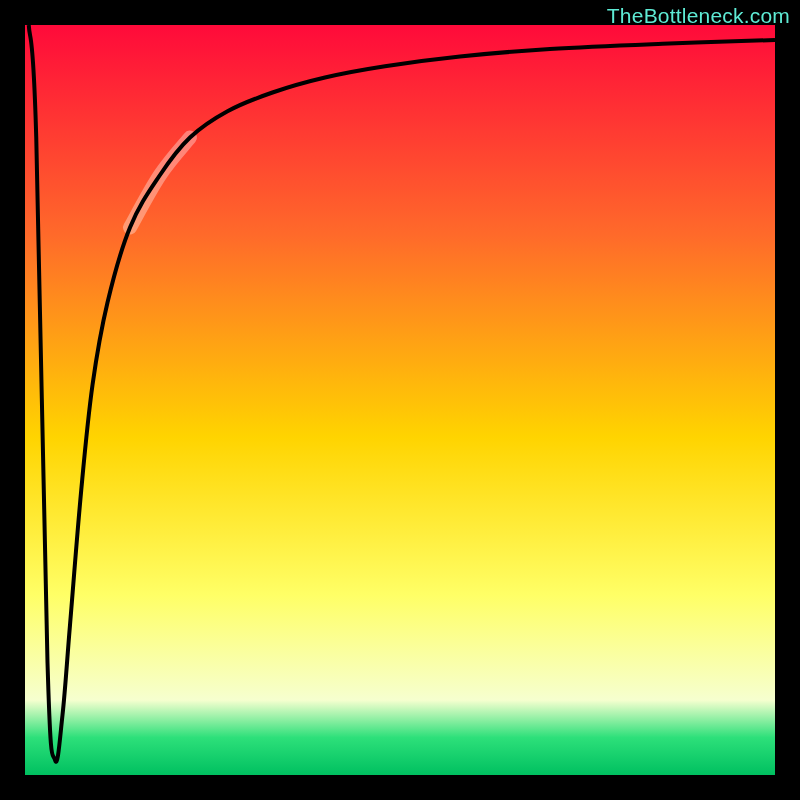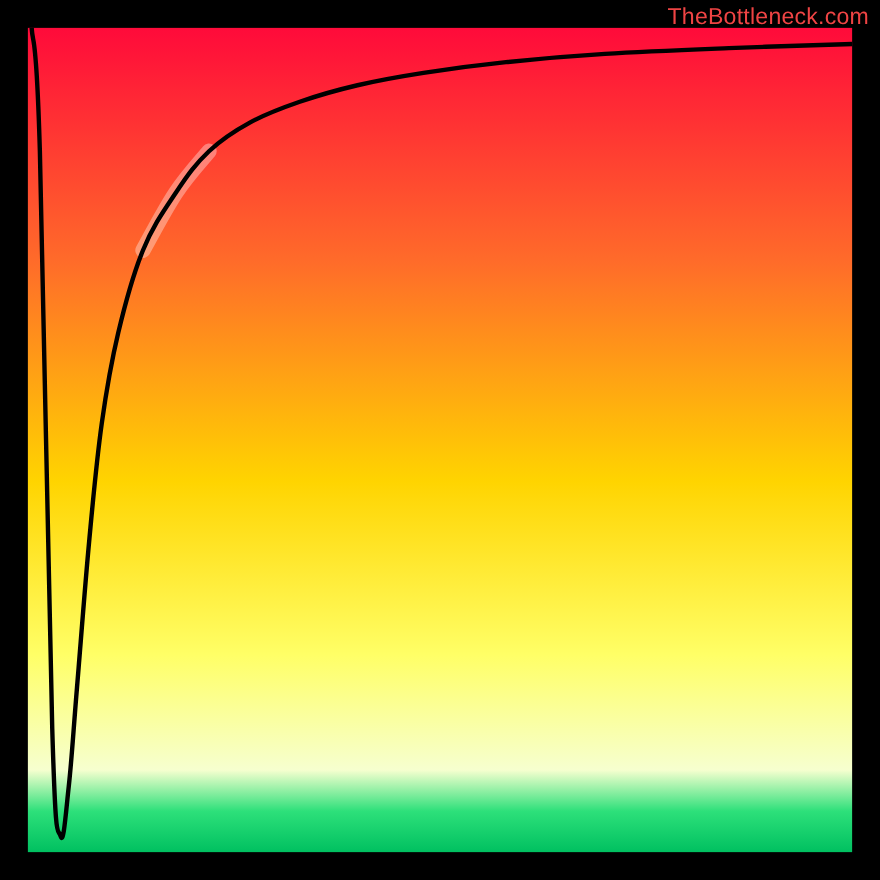--- a/index.html
+++ b/index.html
@@ -22,21 +22,21 @@
     left: 25px;
     top: 25px;
     width: 750px;
     height: 750px;
     overflow: hidden;
   }
   .watermark {
     position: absolute;
     top: 4px;
     right: 10px;
-    color: #ef4444;
+    color: #5eead4;
     font-size: 21px;
     font-weight: 500;
     letter-spacing: 0.2px;
     user-select: none;
   }
   svg {
     display: block;
   }
 </style>
 </head>

